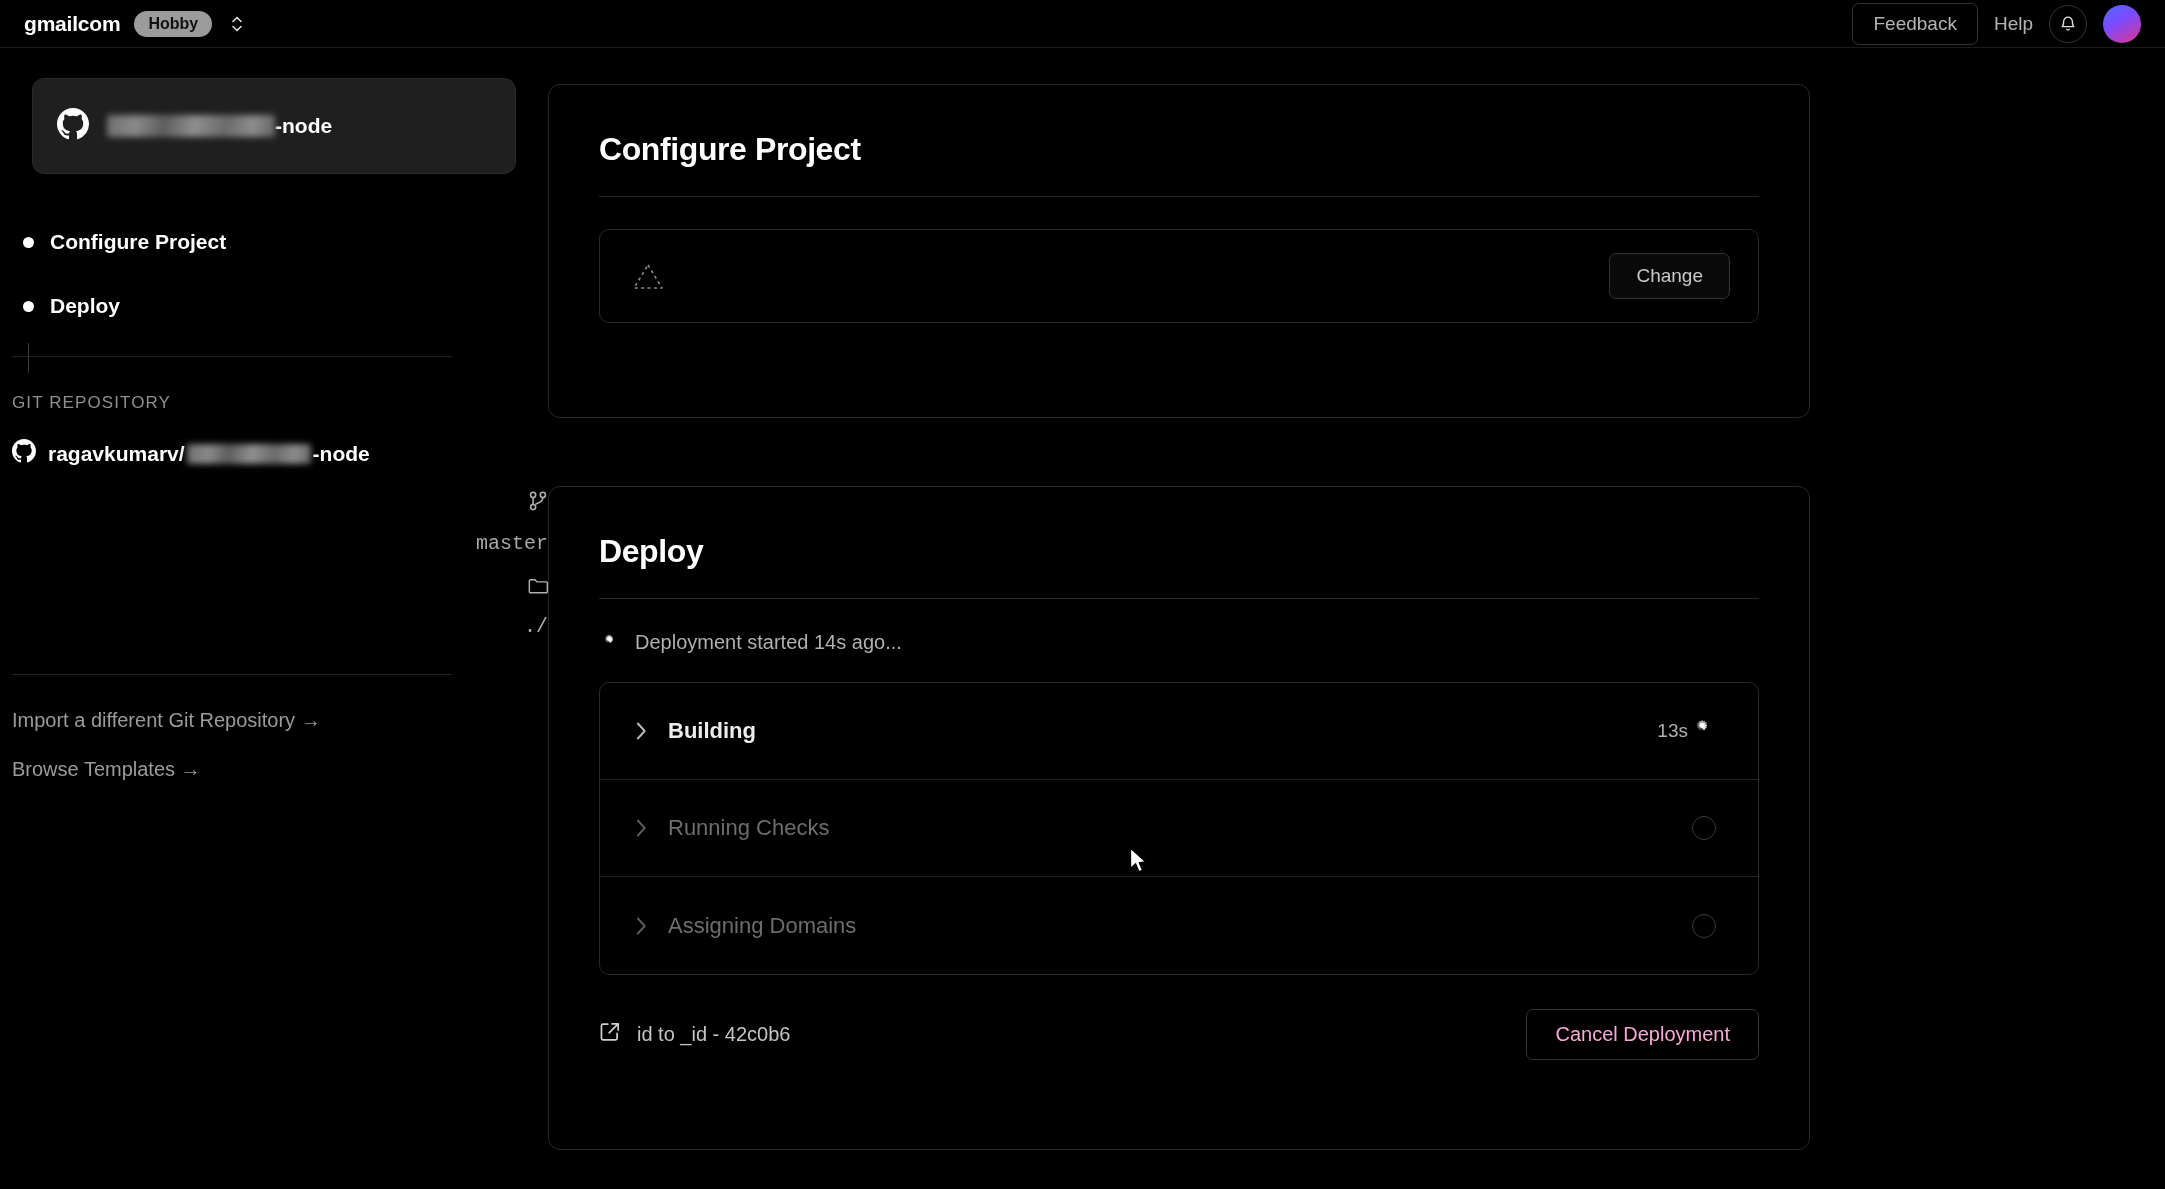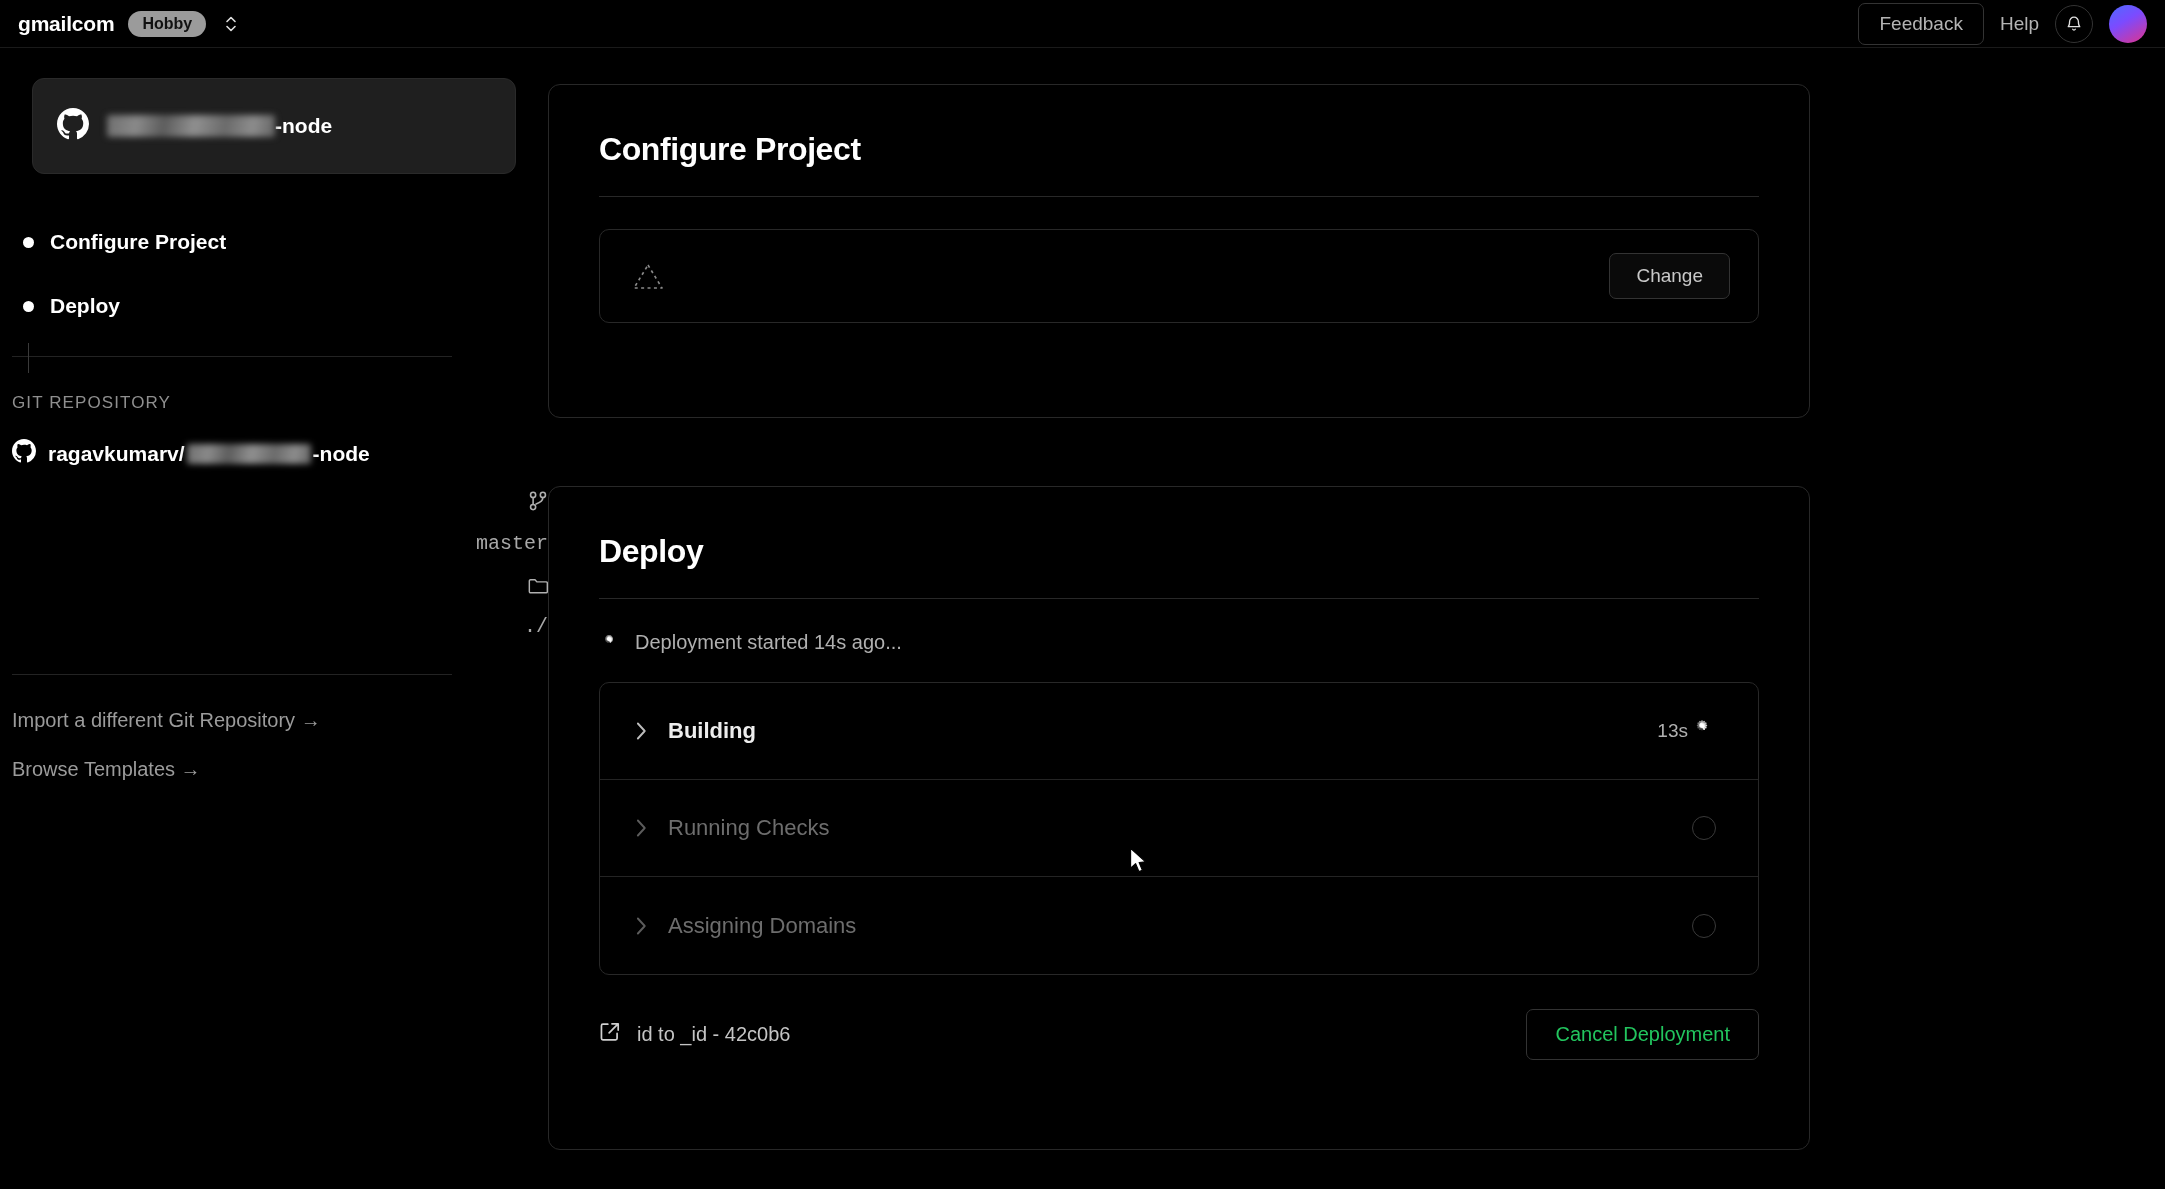--- a/index.html
+++ b/index.html
@@ -12,21 +12,21 @@
   }
   .page { position: relative; width: 2165px; height: 1189px; background: #000; }
 
   
   .header {
     position: absolute; top: 0; left: 0;
     width: 2165px; height: 48px;
     background: #000;
     border-bottom: 1px solid #1a1a1a;
     display: flex; align-items: center;
-    padding: 0 18px;
+    padding: 0 24px;
   }
   .hdr-left { display: flex; align-items: center; gap: 14px; }
   .team-name { font-size: 21px; font-weight: 700; color: #ffffff; letter-spacing: -0.2px; }
   .plan-badge {
     background: #9b9b9b; color: #111;
     font-size: 16px; font-weight: 700;
     padding: 3px 14px; border-radius: 14px;
     line-height: 1.25;
   }
   .scope-switch {
@@ -193,21 +193,21 @@
     display: flex; align-items: center;
     margin: 34px 50px 0 50px;
   }
   .dep-id {
     display: flex; align-items: center; gap: 16px;
     font-size: 20px; color: #c4c4c4; cursor: pointer;
   }
   .cancel-btn {
     margin-left: auto;
     border: 1px solid #333; border-radius: 7px;
-    background: #000; color: #22c55e;
+    background: #000; color: #f9a8d4;
     font-size: 20px; padding: 13px 28px; cursor: pointer;
     font-family: "Liberation Sans", sans-serif;
   }
 
   .cursor { position: absolute; left: 1129px; top: 847px; pointer-events: none; }
 
   
   .spinner { position: relative; display: inline-block; }
   .spinner i {
     position: absolute; left: 50%; top: 0;

